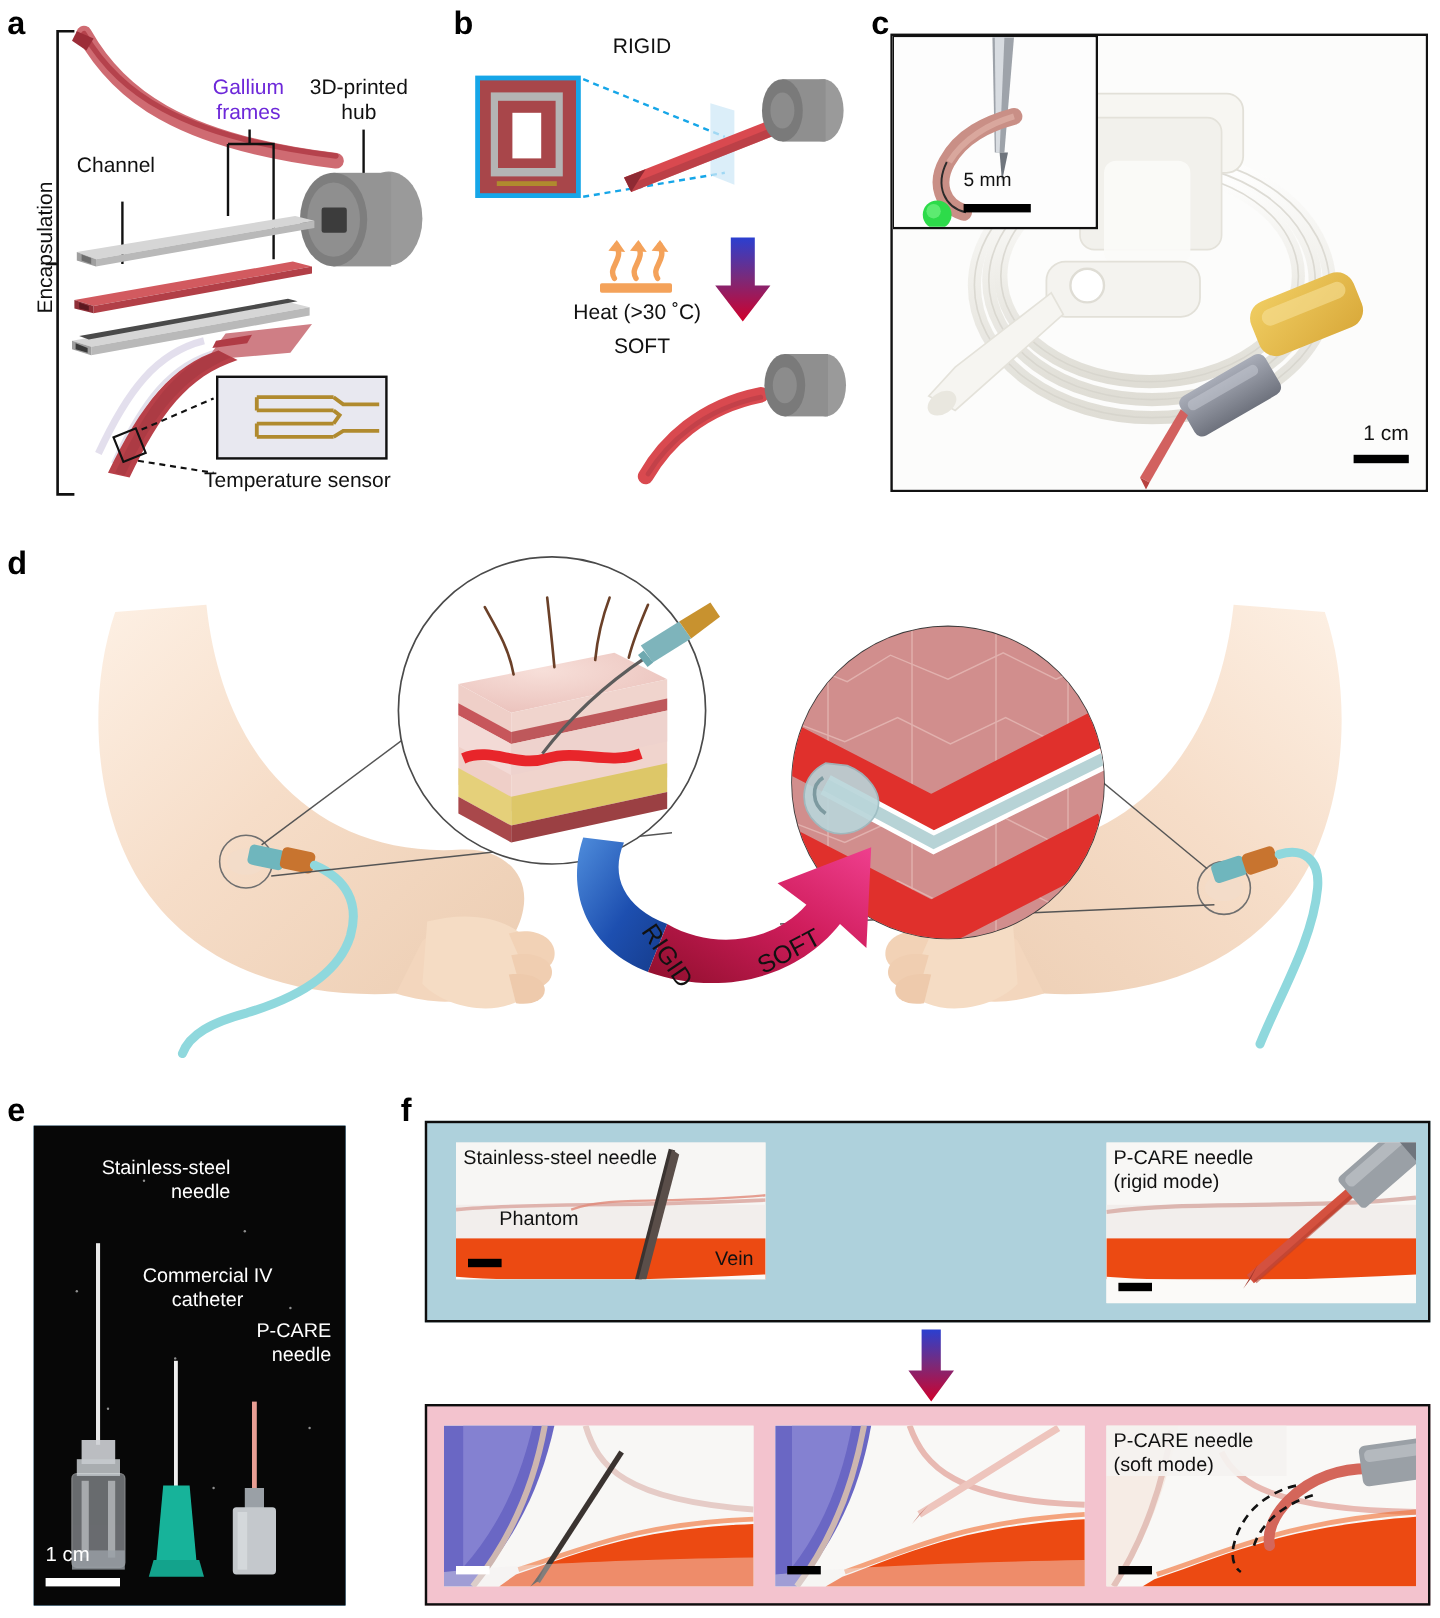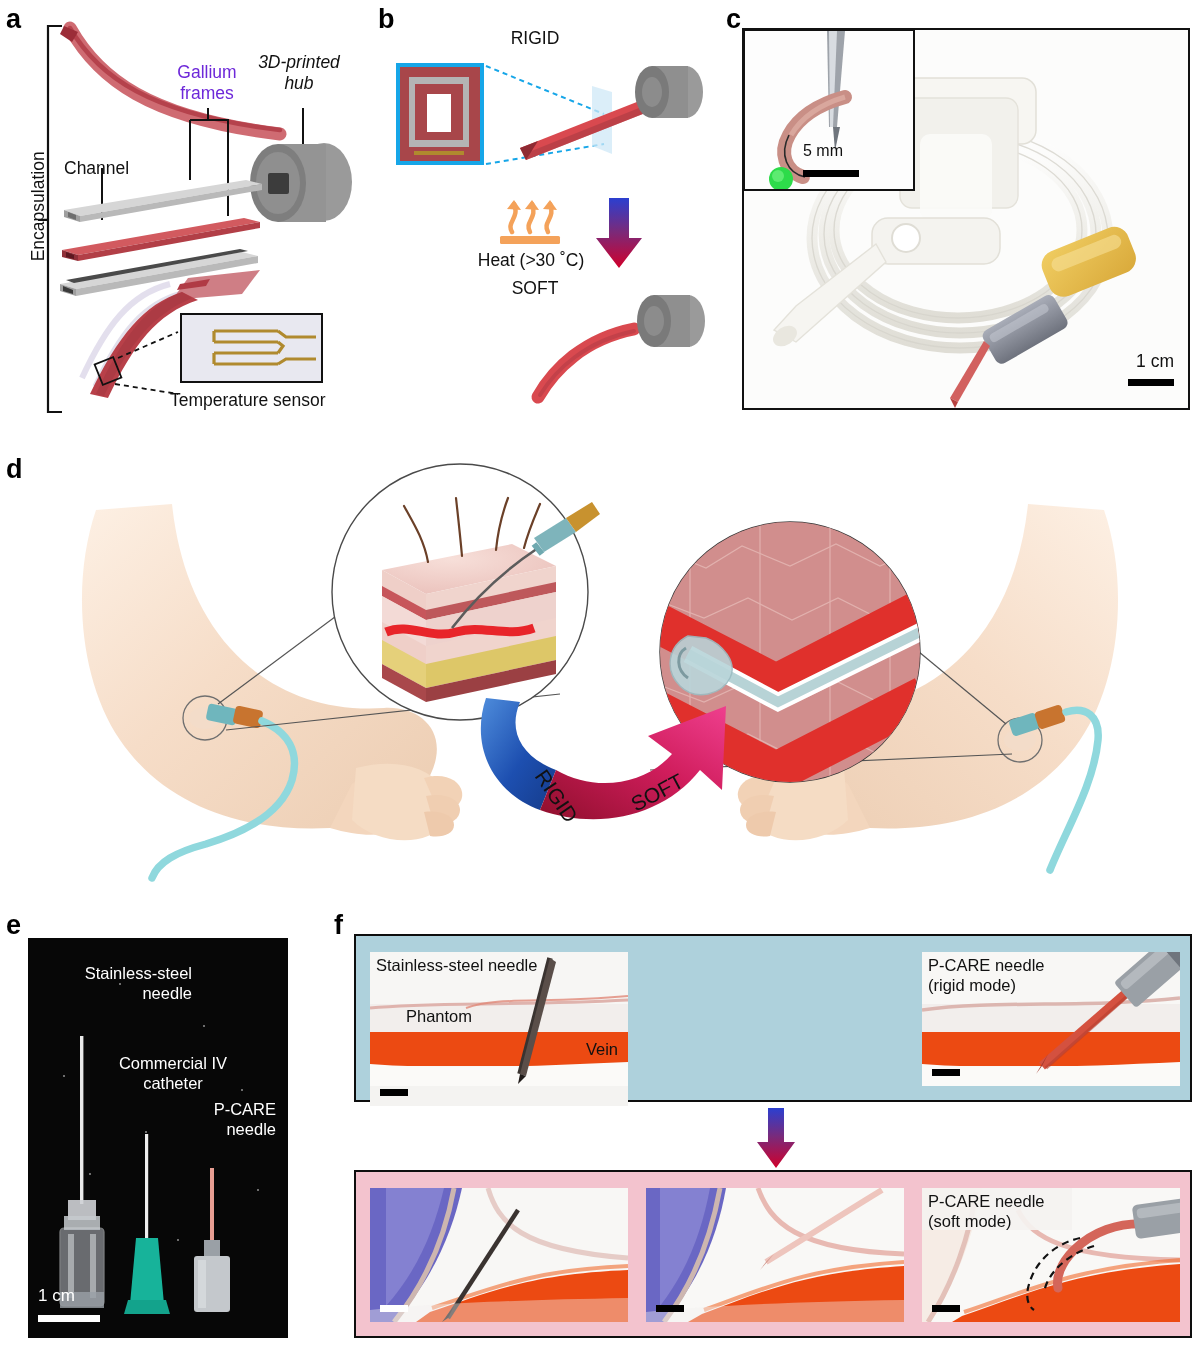--- a/index.html
+++ b/index.html
@@ -44,37 +44,37 @@
   </svg>
 
   <div class="abs txt gray c" style="left:162px;top:62px;width:90px;">
     <span>Gallium</span><br>
     <span>frames</span>
   </div>
   <svg class="abs" style="left:186px;top:108px;" width="45" height="112">
     <path d="M22 0 L22 12 M4 12 L42 12 L42 108 M4 12 L4 72" stroke="#111" stroke-width="2" fill="none"></path>
   </svg>
 
-  <div class="abs txt c" style="left:240px;top:52px;width:118px;font-style:italic;">
+  <div class="abs txt c" style="left:240px;top:62px;width:118px;">
     <span>3D-printed</span><br>
     <span>hub</span>
   </div>
   <svg class="abs" style="left:300px;top:108px;" width="6" height="56">
     <path d="M3 0 L3 54" stroke="#111" stroke-width="2"></path>
   </svg>
 
   <svg class="abs" style="left:248px;top:142px;" width="108" height="86">
     <ellipse cx="76" cy="40" rx="28" ry="39" fill="#9a9a9a"></ellipse>
     <rect x="30" y="2" width="48" height="78" fill="#949494"></rect>
     <ellipse cx="30" cy="41" rx="28" ry="39" fill="#7e7e7e"></ellipse>
     <ellipse cx="30" cy="41" rx="22" ry="31" fill="#8f8f8f"></ellipse>
     <rect x="20" y="31" width="21" height="21" rx="2" fill="#3c3c3c"></rect>
   </svg>
 
-  <div class="abs txt" style="left:64px;top:158px;">Channel</div>
+  <div class="abs txt" style="left:64px;top:127px;">Channel</div>
   <svg class="abs" style="left:99px;top:168px;" width="6" height="54">
     <path d="M3 0 L3 52" stroke="#111" stroke-width="2"></path>
   </svg>
 
   <svg class="abs" style="left:56px;top:160px;" width="260" height="130">
 
     <g>
       <path d="M8 50 L190 20 L206 24 L24 56 Z" fill="#d6d6d6"></path>
       <path d="M8 50 L24 56 L24 62 L8 57 Z" fill="#9f9f9f"></path>
       <path d="M12 52 L20 55 L20 60 L12 57 Z" fill="#6e6e6e"></path>
@@ -496,21 +496,21 @@
   </div>
 
   <div class="abs white" style="left:10px;bottom:32px;font-size:17px;">1 cm</div>
   <div class="abs scalebar w" style="left:10px;bottom:16px;width:62px;"></div>
 </div>
 
 <div class="abs plabel" style="left:334px;top:912px;">f</div>
 
 <div class="abs fbox-rigid" style="left:354px;top:934px;width:838px;height:168px;">
 
-  <div class="fimg" style="left:14px;top:16px;width:258px;height:154px;">
+  <div class="fimg" style="left:24px;top:16px;width:258px;height:114px;">
     <svg width="258" height="134">
       <rect x="0" y="0" width="258" height="134" fill="#f7f6f4"></rect>
       <rect x="0" y="52" width="258" height="30" fill="#f2eeec"></rect>
       <path d="M0 56 C 60 50, 140 54, 258 48" stroke="#dfb3ad" stroke-width="3" fill="none"></path>
       <path d="M96 56 C 130 44, 170 52, 258 44" stroke="#e08878" stroke-width="2" fill="none" opacity=".8"></path>
       <rect x="0" y="80" width="258" height="34" fill="#ec4a12"></rect>
       <path d="M0 112 C 80 118, 170 114, 258 110 L258 134 L0 134 Z" fill="#fbfaf8"></path>
       <path d="M180 6 L150 122" stroke="#3a3330" stroke-width="5.5" fill="none"></path>
       <path d="M180 6 L186 10 L156 124 L150 122 Z" fill="#5a4e49"></path>
       <path d="M150 122 L156 124 L148 132 Z" fill="#201b19"></path>

